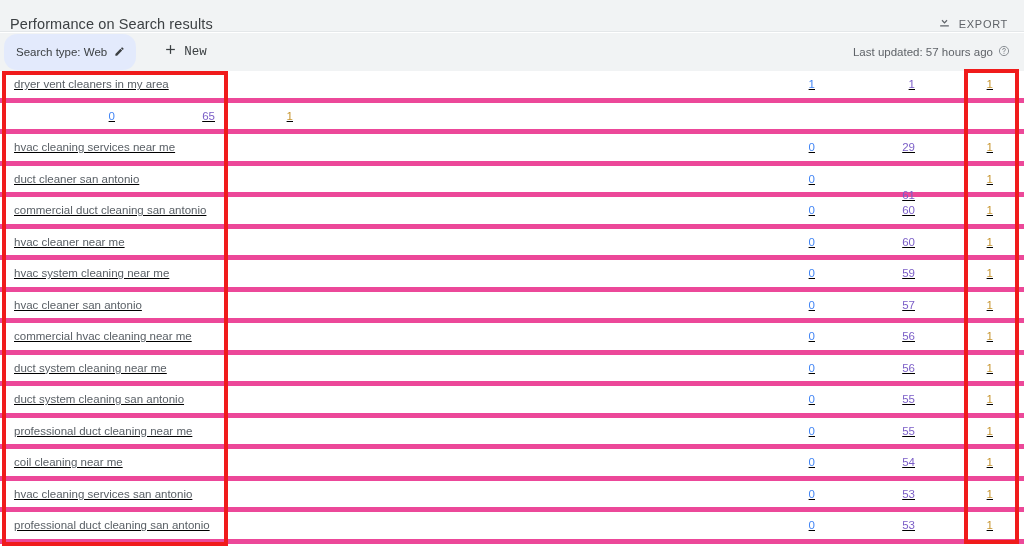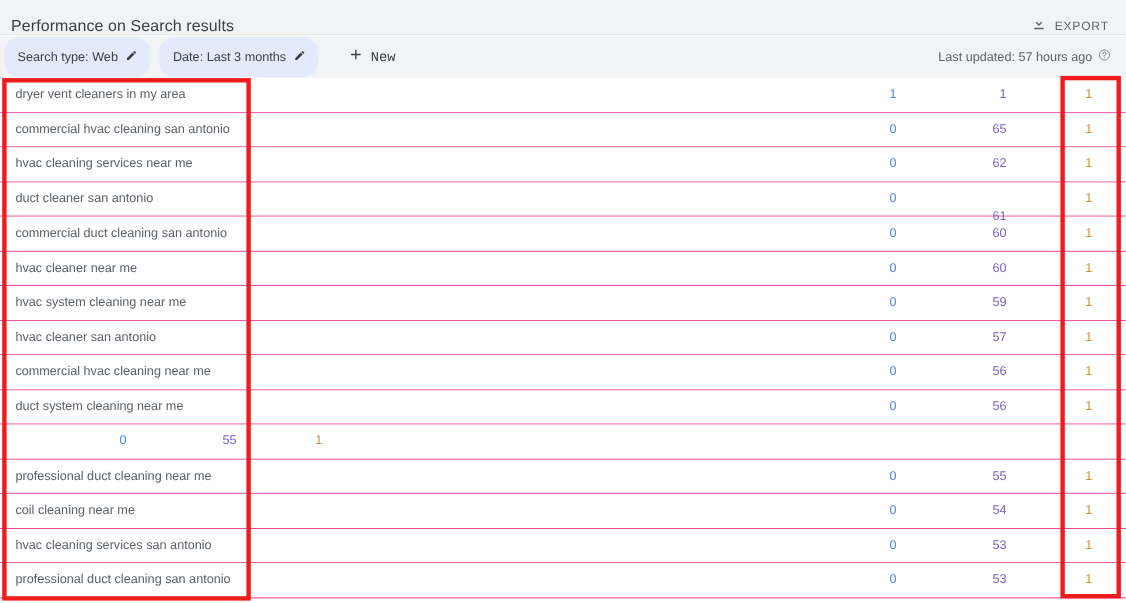--- a/index.html
+++ b/index.html
@@ -120,22 +120,23 @@
   .table {
     position: absolute;
     left: 0; top: 71px;
     width: 1024px;
     background: #ffffff;
   }
   .row {
     display: flex;
     align-items: center;
     height: 31.5px;
-    border-bottom: 1px solid #ec4899;
+    border-bottom: 5px solid #ec4899;
     background: #ffffff;
+    text-decoration: underline;
   }
   .cell-query {
     width: 700px;
     padding-left: 14px;
     font-size: 11.5px;
     color: #5a6066;
     white-space: nowrap;
     overflow: hidden;
     text-overflow: ellipsis;
     cursor: pointer;
@@ -203,28 +204,20 @@
 
       <div class="chip" style="background: rgb(227, 234, 252);">
         <span class="chip-label">Search type: Web</span>
         <span class="pencil">
           <svg width="11" height="11" viewBox="0 0 24 24" fill="#3c4043">
             <path d="M3 17.25V21h3.75L17.81 9.94l-3.75-3.75L3 17.25zM20.71 7.04a1 1 0 0 0 0-1.41l-2.34-2.34a1 1 0 0 0-1.41 0l-1.83 1.83 3.75 3.75 1.83-1.83z"></path>
           </svg>
         </span>
       </div>
 
-      <div class="chip" style="background: rgb(227, 234, 252);">
-        <span class="chip-label">Date: Last 3 months</span>
-        <span class="pencil">
-          <svg width="11" height="11" viewBox="0 0 24 24" fill="#3c4043">
-            <path d="M3 17.25V21h3.75L17.81 9.94l-3.75-3.75L3 17.25zM20.71 7.04a1 1 0 0 0 0-1.41l-2.34-2.34a1 1 0 0 0-1.41 0l-1.83 1.83 3.75 3.75 1.83-1.83z"></path>
-          </svg>
-        </span>
-      </div>
 
       <div class="new-btn">
         <span class="plus">
           <svg width="15" height="15" viewBox="0 0 24 24" fill="#3c4043">
             <path d="M11 5h2v14h-2z"></path>
               <path d="M5 11h14v2H5z"></path>
           </svg>
         </span>
         <span class="new-label">New</span>
       </div>
@@ -243,29 +236,28 @@
   </div>
 
   <div class="table" id="table-body">
       <div class="row">
         <div class="cell-query">dryer vent cleaners in my area</div>
         <div class="cell-num cell-clicks" style="color: rgb(66, 133, 244);">1</div>
         <div class="cell-num cell-impr" style="color: rgb(123, 94, 199);">1</div>
         <div class="cell-num cell-pos" style="color: rgb(199, 149, 46);">1</div>
       </div>
       <div class="row">
-        <div class="cell-query">commercial hvac cleaning san antonio</div>
         <div class="cell-num cell-clicks" style="color: rgb(66, 133, 244);">0</div>
         <div class="cell-num cell-impr" style="color: rgb(123, 94, 199);">65</div>
         <div class="cell-num cell-pos" style="color: rgb(199, 149, 46);">1</div>
       </div>
       <div class="row">
         <div class="cell-query">hvac cleaning services near me</div>
         <div class="cell-num cell-clicks" style="color: rgb(66, 133, 244);">0</div>
-        <div class="cell-num cell-impr" style="color: rgb(123, 94, 199);">62</div>
+        <div class="cell-num cell-impr" style="color: rgb(123, 94, 199);">29</div>
         <div class="cell-num cell-pos" style="color: rgb(199, 149, 46);">1</div>
       </div>
       <div class="row">
         <div class="cell-query">duct cleaner san antonio</div>
         <div class="cell-num cell-clicks" style="color: rgb(66, 133, 244);">0</div>
         <div class="cell-num cell-impr" style="color: rgb(123, 94, 199); margin-top: 32px;">61</div>
         <div class="cell-num cell-pos" style="color: rgb(199, 149, 46);">1</div>
       </div>
       <div class="row">
         <div class="cell-query">commercial duct cleaning san antonio</div>
@@ -297,20 +289,21 @@
         <div class="cell-num cell-impr" style="color: rgb(123, 94, 199);">56</div>
         <div class="cell-num cell-pos" style="color: rgb(199, 149, 46);">1</div>
       </div>
       <div class="row">
         <div class="cell-query">duct system cleaning near me</div>
         <div class="cell-num cell-clicks" style="color: rgb(66, 133, 244);">0</div>
         <div class="cell-num cell-impr" style="color: rgb(123, 94, 199);">56</div>
         <div class="cell-num cell-pos" style="color: rgb(199, 149, 46);">1</div>
       </div>
       <div class="row">
+        <div class="cell-query">duct system cleaning san antonio</div>
         <div class="cell-num cell-clicks" style="color: rgb(66, 133, 244);">0</div>
         <div class="cell-num cell-impr" style="color: rgb(123, 94, 199);">55</div>
         <div class="cell-num cell-pos" style="color: rgb(199, 149, 46);">1</div>
       </div>
       <div class="row">
         <div class="cell-query">professional duct cleaning near me</div>
         <div class="cell-num cell-clicks" style="color: rgb(66, 133, 244);">0</div>
         <div class="cell-num cell-impr" style="color: rgb(123, 94, 199);">55</div>
         <div class="cell-num cell-pos" style="color: rgb(199, 149, 46);">1</div>
       </div>

